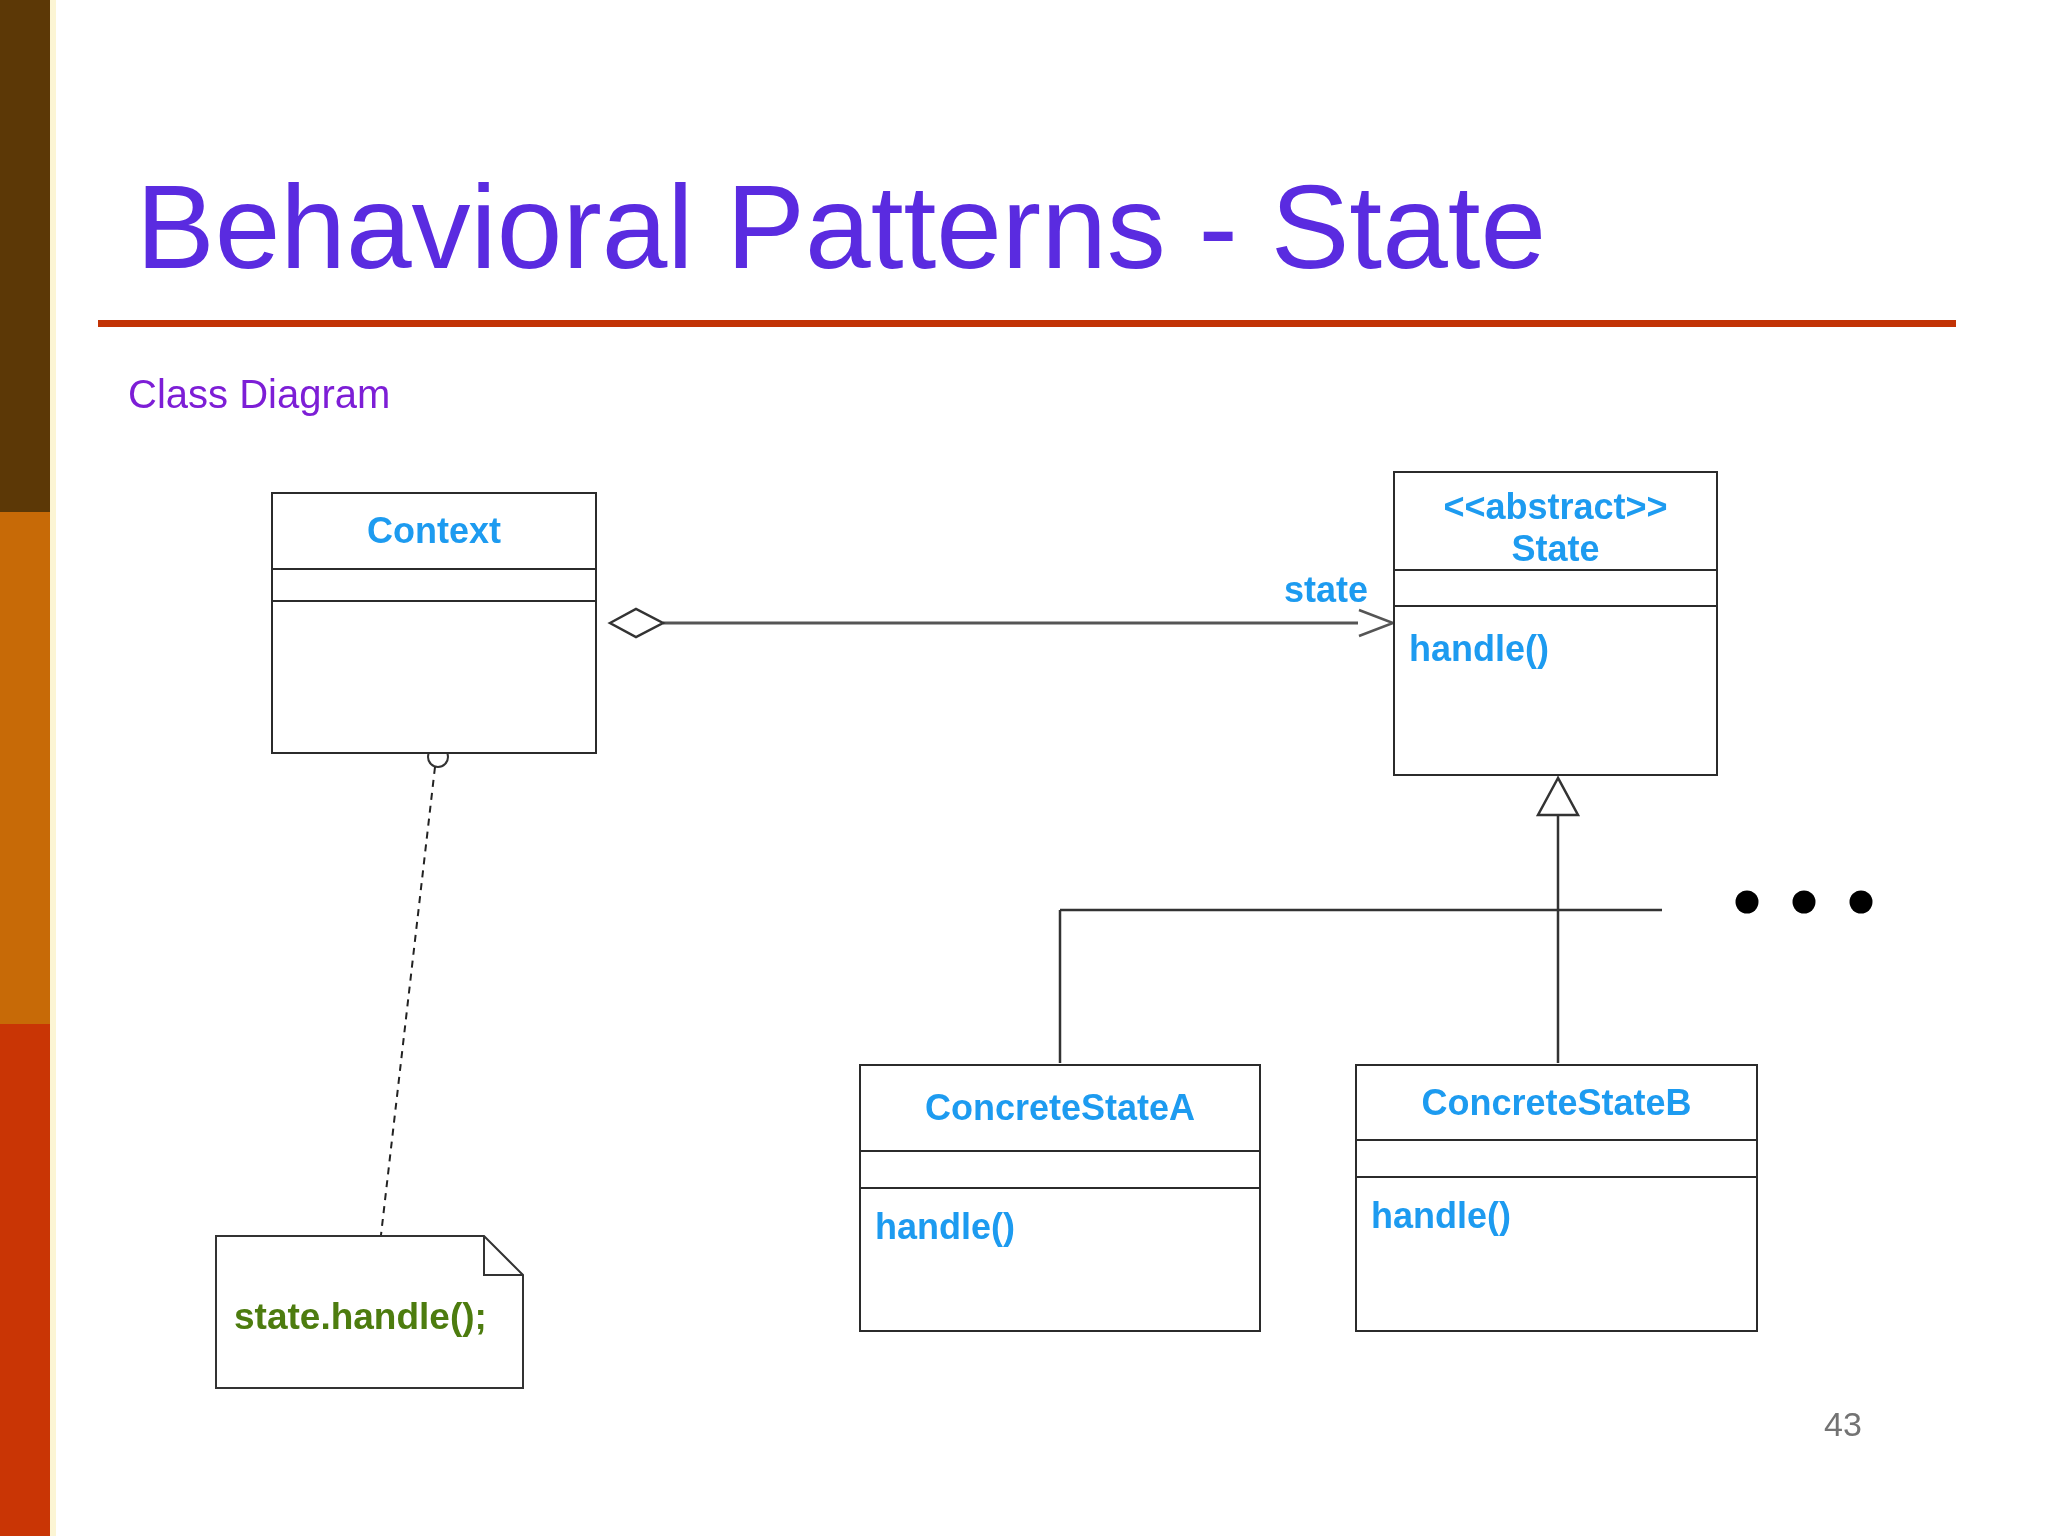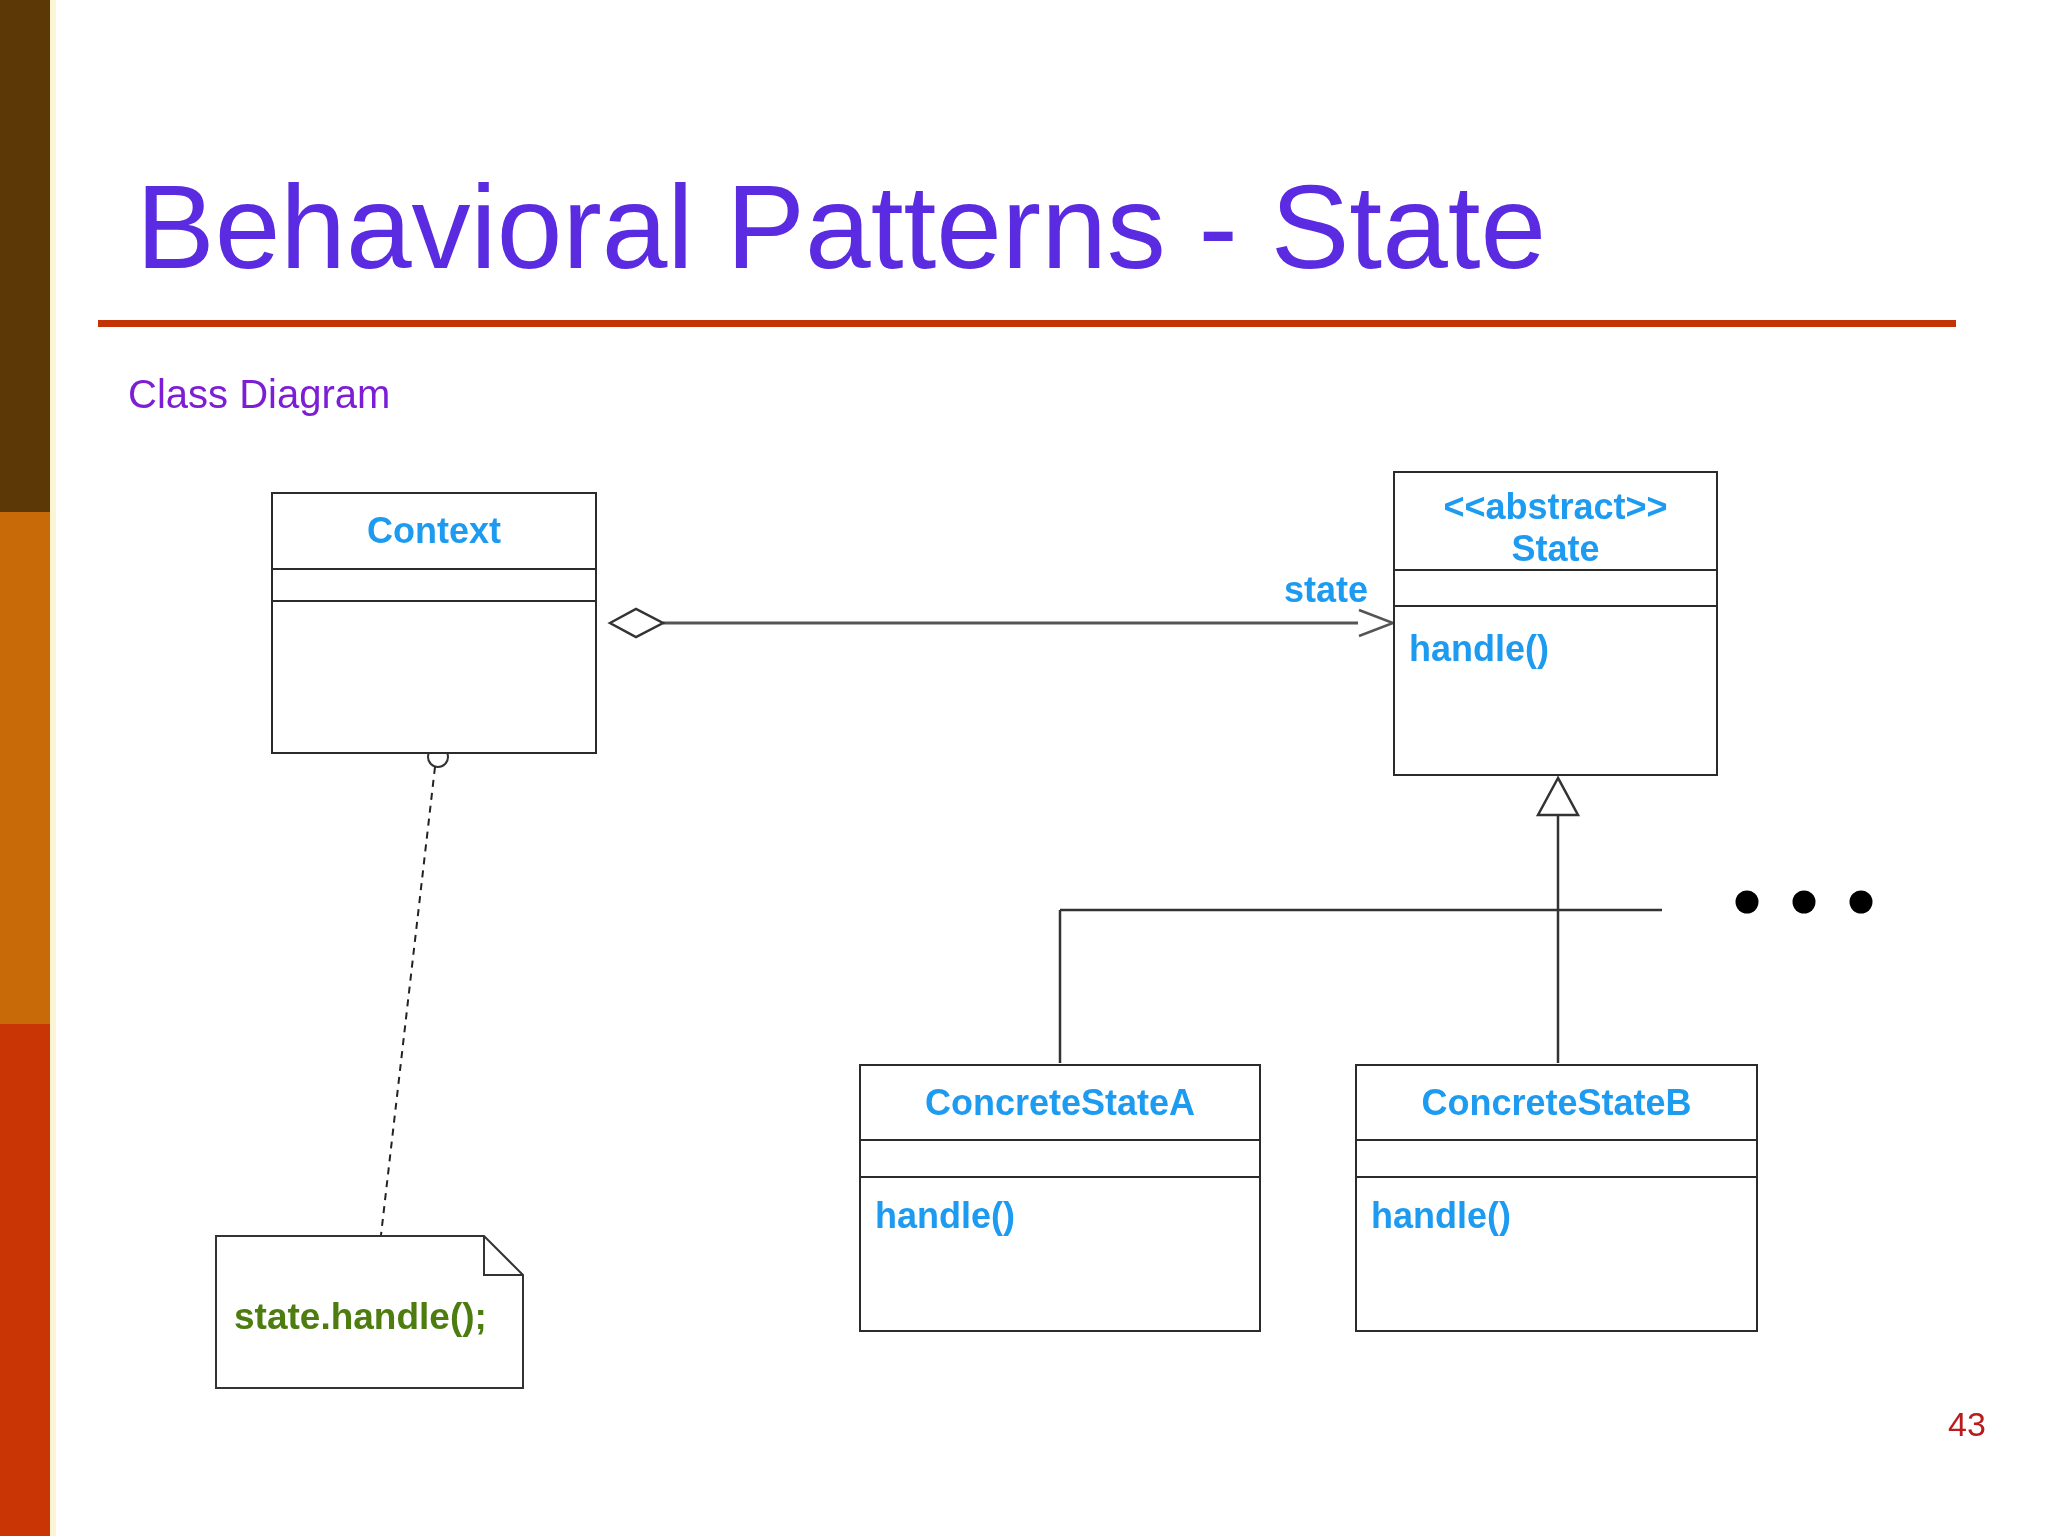--- a/index.html
+++ b/index.html
@@ -29,21 +29,21 @@
   .sec-attrs{border-top:2px solid #2B2B2B;border-bottom:2px solid #2B2B2B;}
   .sec-methods{flex:1;color:#1D9BF0;font-weight:bold;font-size:36px;line-height:44px;}
   .method-line{padding-left:14px;}
 
   
   .assoc-label{position:absolute;left:1268px;top:569px;width:100px;text-align:right;
                color:#1D9BF0;font-weight:bold;font-size:36px;line-height:42px;z-index:3;}
   .note-text{position:absolute;left:216px;top:1246px;width:307px;height:142px;
              display:flex;align-items:center;padding-left:18px;box-sizing:border-box;
              color:#4d7c0f;font-weight:bold;font-size:37px;z-index:3;}
-  .page-number{position:absolute;left:1948px;top:1405px;font-size:34px;color:#b91c1c;z-index:3;}
+  .page-number{position:absolute;left:1824px;top:1405px;font-size:34px;color:#737373;z-index:3;}
 
   svg.overlay{position:absolute;left:0;top:0;z-index:1;}
 </style>
 </head>
 <body>
 
 <div class="bar bar-top"></div>
 <div class="bar bar-mid"></div>
 <div class="bar bar-bot"></div>
 <div class="bar-divider"></div>
@@ -86,21 +86,21 @@
     <div>&lt;&lt;abstract&gt;&gt;</div>
     <div>State</div>
   </div>
   <div class="sec sec-attrs" style="height:38px"></div>
   <div class="sec sec-methods" style="padding-top:20px">
     <div class="method-line">handle()</div>
   </div>
 </div>
 
 <div class="uml-box" style="left:859px;top:1064px;width:402px;height:268px">
-  <div class="sec sec-title" style="height:73px">ConcreteStateA</div>
+  <div class="sec sec-title" style="height:84px">ConcreteStateA</div>
   <div class="sec sec-attrs" style="height:39px"></div>
   <div class="sec sec-methods" style="padding-top:16px">
     <div class="method-line">handle()</div>
   </div>
 </div>
 
 <div class="uml-box" style="left:1355px;top:1064px;width:403px;height:268px">
   <div class="sec sec-title" style="height:73px">ConcreteStateB</div>
   <div class="sec sec-attrs" style="height:39px"></div>
   <div class="sec sec-methods" style="padding-top:16px">

